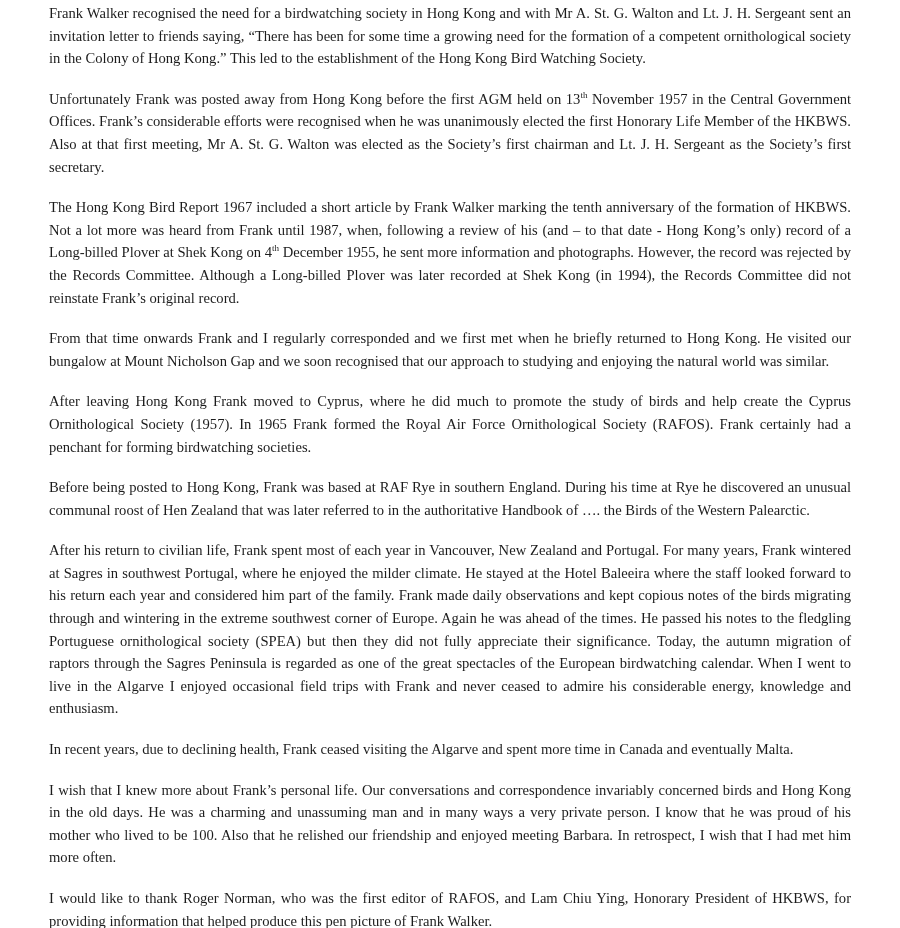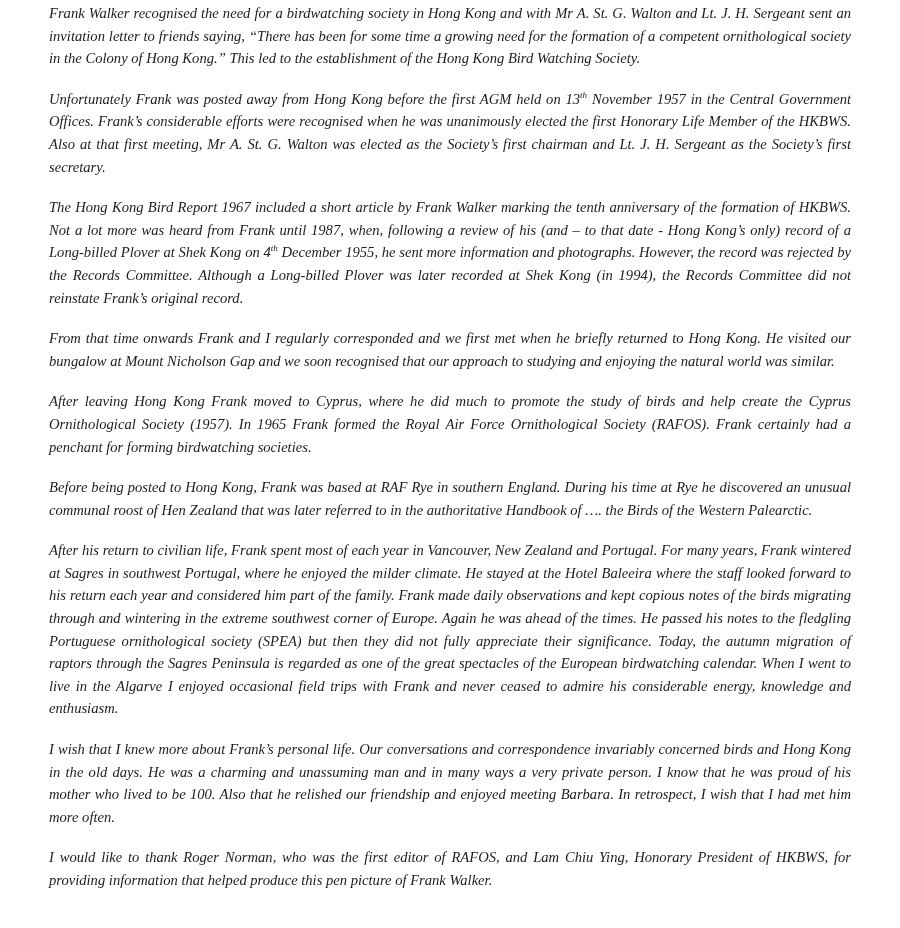--- a/index.html
+++ b/index.html
@@ -14,21 +14,20 @@
     padding: 2px 49px 10px 49px;
     font-family: "Liberation Serif", "DejaVu Serif", serif;
     font-size: 14.6px;
     line-height: 22.6px;
     color: #1c1c1c;
     background: #ffffff;
   }
   .body-text p {
     margin: 0 0 18px 0;
     text-align: justify;
-    font-style: italic;
   }
   .body-text p span, .signature div span {
     white-space: pre-wrap;
   }
   sup {
     font-size: 0.62em;
     line-height: 0;
     vertical-align: super;
   }
 </style>
@@ -37,17 +36,18 @@
 
 <main class="page">
   <section class="body-text">
       <p><span>Frank Walker recognised the need for a birdwatching society in Hong Kong and with Mr A. St. G. Walton and Lt. J. H. Sergeant sent an invitation letter to friends saying, “There has been for some time a growing need for the formation of a competent ornithological society in the Colony of Hong Kong.” This led to the establishment of the Hong Kong Bird Watching Society.</span></p>
       <p><span>Unfortunately Frank was posted away from Hong Kong before the first AGM held on 13</span><sup>th</sup><span> November 1957 in the Central Government Offices. Frank’s considerable efforts were recognised when he was unanimously elected the first Honorary Life Member of the HKBWS. Also at that first meeting, Mr A. St. G. Walton was elected as the Society’s first chairman and Lt. J. H. Sergeant as the Society’s first secretary.</span></p>
       <p><span>The Hong Kong Bird Report 1967 included a short article by Frank Walker marking the tenth anniversary of the formation of HKBWS. Not a lot more was heard from Frank until 1987, when, following a review of his (and – to that date - Hong Kong’s only) record of a Long-billed Plover at Shek Kong on 4</span><sup>th</sup><span> December 1955, he sent more information and photographs. However, the record was rejected by the Records Committee. Although a Long-billed Plover was later recorded at Shek Kong (in 1994), the Records Committee did not reinstate Frank’s original record.</span></p>
       <p><span>From that time onwards Frank and I regularly corresponded and we first met when he briefly returned to Hong Kong. He visited our bungalow at Mount Nicholson Gap and we soon recognised that our approach to studying and enjoying the natural world was similar.</span></p>
       <p><span>After leaving Hong Kong Frank moved to Cyprus, where he did much to promote the study of birds and help create the Cyprus Ornithological Society (1957). In 1965 Frank formed the Royal Air Force Ornithological Society (RAFOS). Frank certainly had a penchant for forming birdwatching societies.</span></p>
       <p><span>Before being posted to Hong Kong, Frank was based at RAF Rye in southern England. During his time at Rye he discovered an unusual communal roost of Hen Zealand that was later referred to in the authoritative Handbook of …. the Birds of the Western Palearctic.</span></p>
       <p><span>After his return to civilian life, Frank spent most of each year in Vancouver, New Zealand and Portugal. For many years, Frank wintered at Sagres in southwest Portugal, where he enjoyed the milder climate. He stayed at the Hotel Baleeira where the staff looked forward to his return each year and considered him part of the family. Frank made daily observations and kept copious notes of the birds migrating through and wintering in the extreme southwest corner of Europe. Again he was ahead of the times. He passed his notes to the fledgling Portuguese ornithological society (SPEA) but then they did not fully appreciate their significance. Today, the autumn migration of raptors through the Sagres Peninsula is regarded as one of the great spectacles of the European birdwatching calendar. When I went to live in the Algarve I enjoyed occasional field trips with Frank and never ceased to admire his considerable energy, knowledge and enthusiasm.</span></p>
+      <p><span>In recent years, due to declining health, Frank ceased visiting the Algarve and spent more time in Canada and eventually Malta.</span></p>
       <p><span>I wish that I knew more about Frank’s personal life. Our conversations and correspondence invariably concerned birds and Hong Kong in the old days. He was a charming and unassuming man and in many ways a very private person. I know that he was proud of his mother who lived to be 100. Also that he relished our friendship and enjoyed meeting Barbara. In retrospect, I wish that I had met him more often.</span></p>
       <p><span>I would like to thank Roger Norman, who was the first editor of RAFOS, and Lam Chiu Ying, Honorary President of HKBWS, for providing information that helped produce this pen picture of Frank Walker.</span></p>
     </section>
 
 </main>
 
 </body></html>

